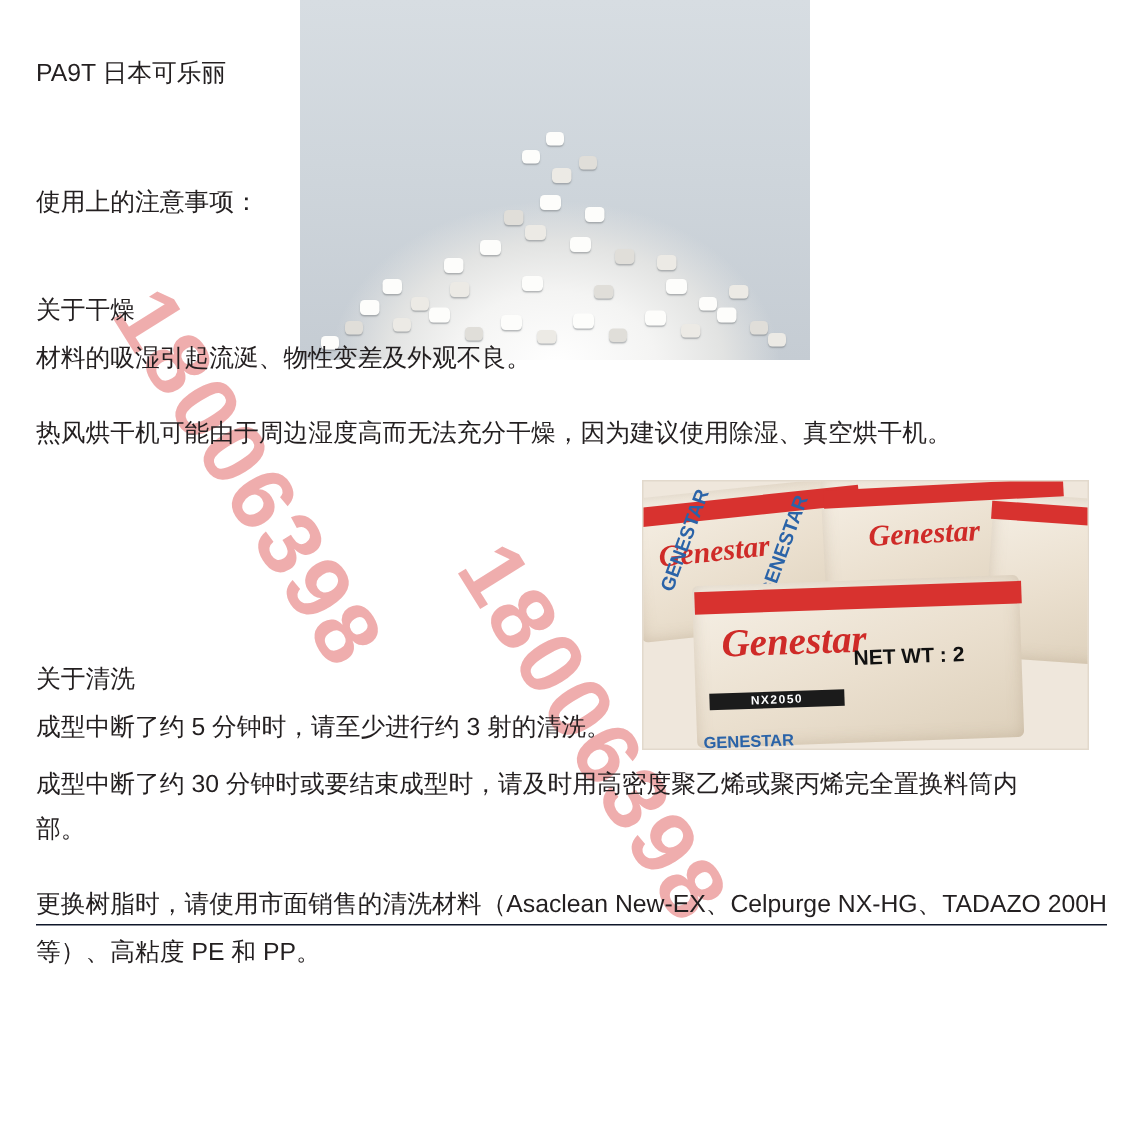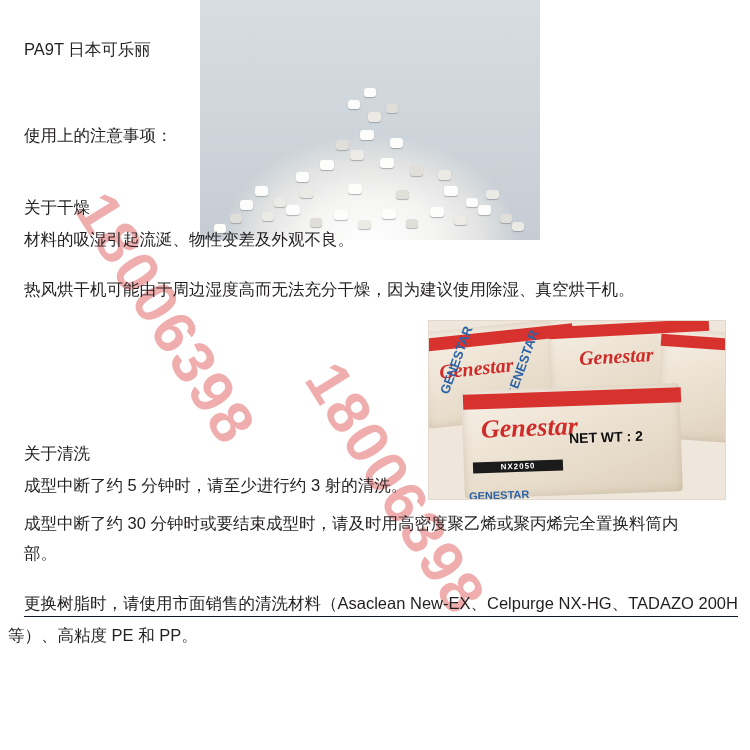--- a/index.html
+++ b/index.html
@@ -221,15 +221,15 @@
 
   <div class="txt" style="left:24px;top:196px;text-align:center;">关于干燥</div>
   <div class="txt" style="left:24px;top:228px;text-align:center;">材料的吸湿引起流涎、物性变差及外观不良。</div>
   <div class="txt" style="left:24px;top:278px;">热风烘干机可能由于周边湿度高而无法充分干燥，因为建议使用除湿、真空烘干机。</div>
 
   <div class="txt" style="left:24px;top:442px;">关于清洗</div>
   <div class="txt" style="left:24px;top:474px;">成型中断了约 5 分钟时，请至少进行约 3 射的清洗。</div>
   <div class="txt" style="left:24px;top:512px;">成型中断了约 30 分钟时或要结束成型时，请及时用高密度聚乙烯或聚丙烯完全置换料筒内</div>
   <div class="txt" style="left:24px;top:542px;">部。</div>
   <div class="txt u-red" style="left:24px;top:592px;">更换树脂时，请使用市面销售的清洗材料（Asaclean New-EX、Celpurge NX-HG、TADAZO 200H</div>
-  <div class="txt" style="left:8px;top:624px;text-align:center;">等）、高粘度 PE 和 PP。</div>
+  <div class="txt" style="left:24px;top:624px;text-align:center;">等）、高粘度 PE 和 PP。</div>
 
 </div>
 
 </body></html>

